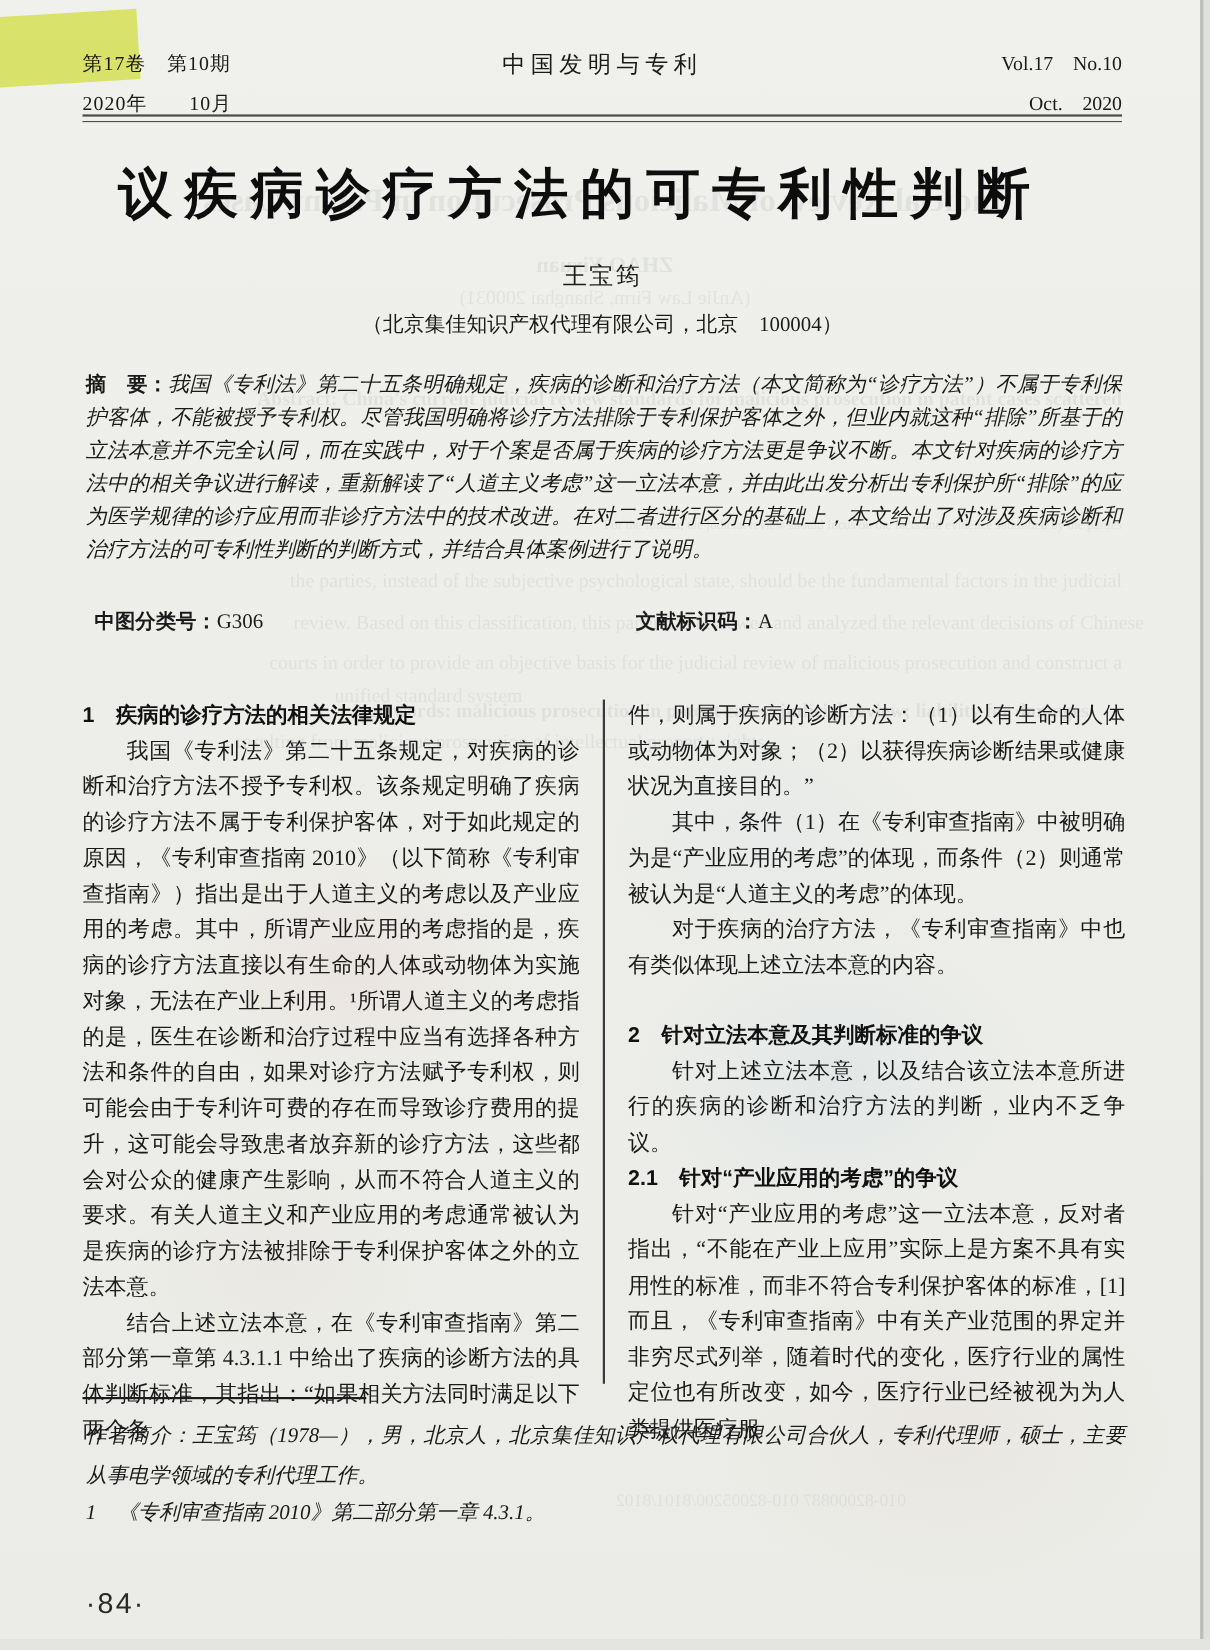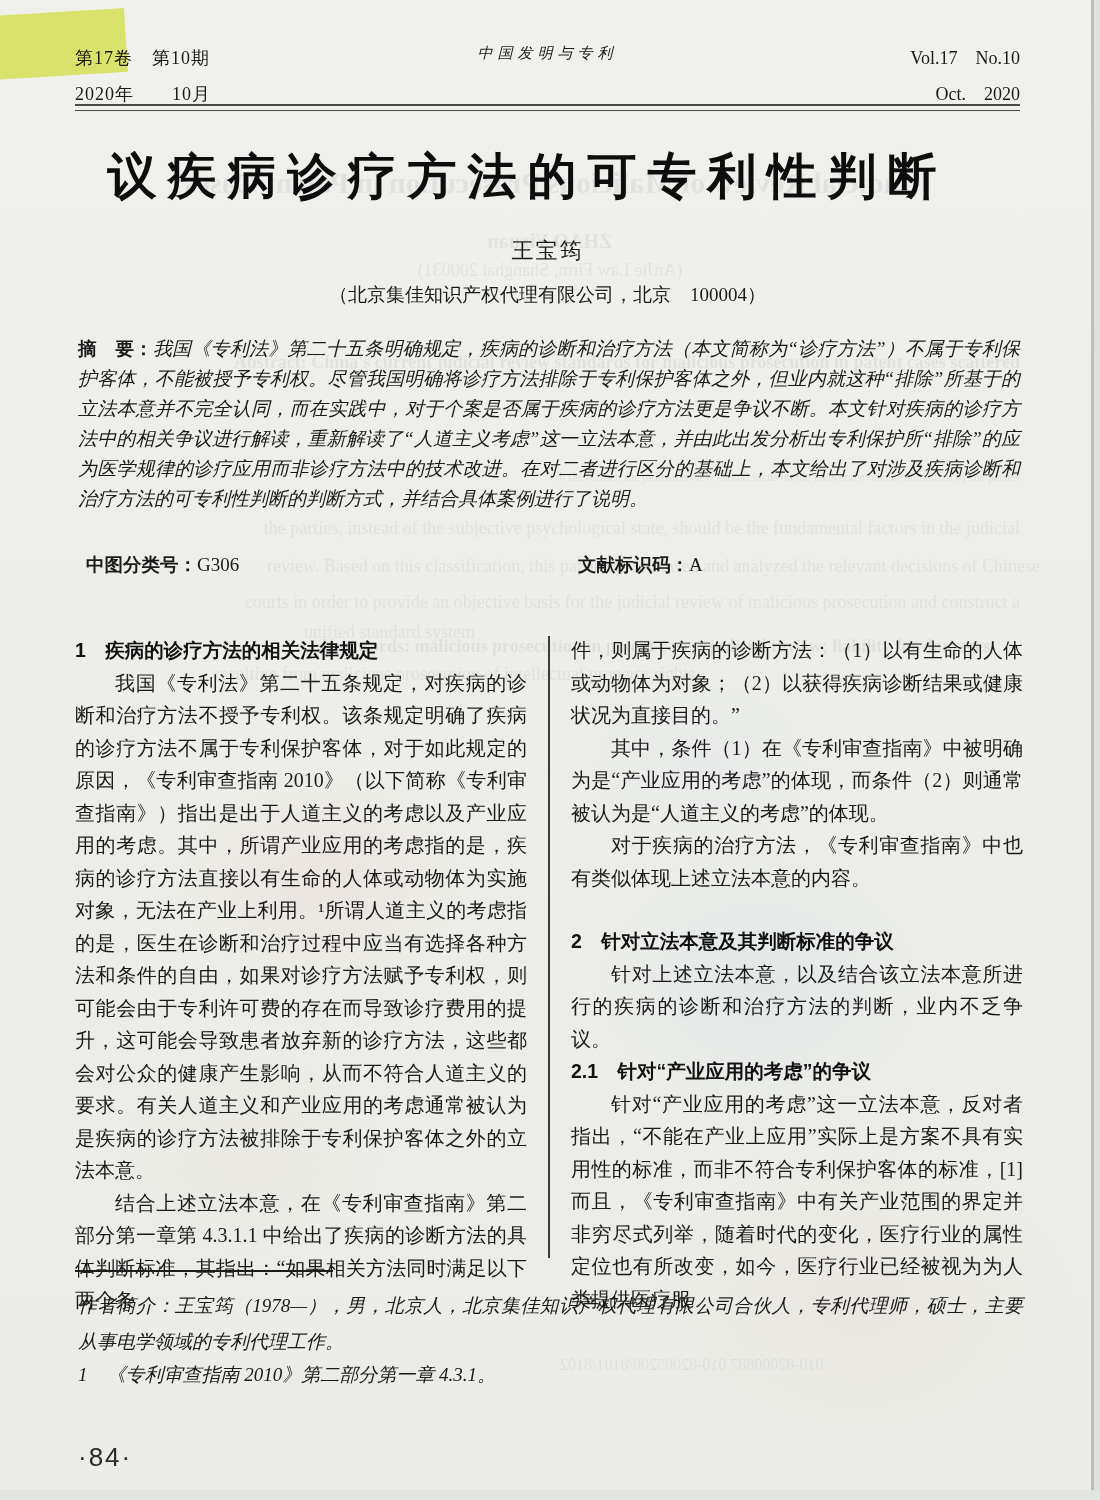--- a/index.html
+++ b/index.html
@@ -30,21 +30,21 @@
     font-family:"Liberation Serif", serif;text-align:right;}
   .bleed.mir{transform:scaleX(-1);}
   .bleed.b{font-weight:bold;}
   .bleed.ctr{text-align:center;}
   
   .hdr{position:absolute;left:75px;top:38px;width:945px;z-index:2;font-size:18px;}
   .hdr .row{position:relative;height:36px;}
   .hdr .l{position:absolute;left:0;top:8px;letter-spacing:1px;}
   .hdr .c{position:absolute;left:0;width:100%;text-align:center;top:6px;}
   .hdr .r{position:absolute;right:0;top:8px;}
-  .hdr .zh{font-size:15px;letter-spacing:5px;font-style:italic;}
+  .hdr .zh{font-size:21px;letter-spacing:5px;}
   .hdr .en{font-size:18px;}
   .rule-double{position:absolute;left:75px;top:104px;width:945px;height:4px;
     border-top:2.5px solid #4a4a4a;border-bottom:1.5px solid #4a4a4a;z-index:2;}
   
   .title{position:absolute;left:55px;top:144px;width:945px;text-align:center;z-index:2;
     font-size:49px;font-weight:bold;letter-spacing:11px;color:#0d0d0d;}
   .author{position:absolute;left:75px;top:236px;width:945px;text-align:center;z-index:2;
     font-size:22px;letter-spacing:2px;}
   .affil{position:absolute;left:75px;top:282px;width:945px;text-align:center;z-index:2;font-size:19px;}
   

